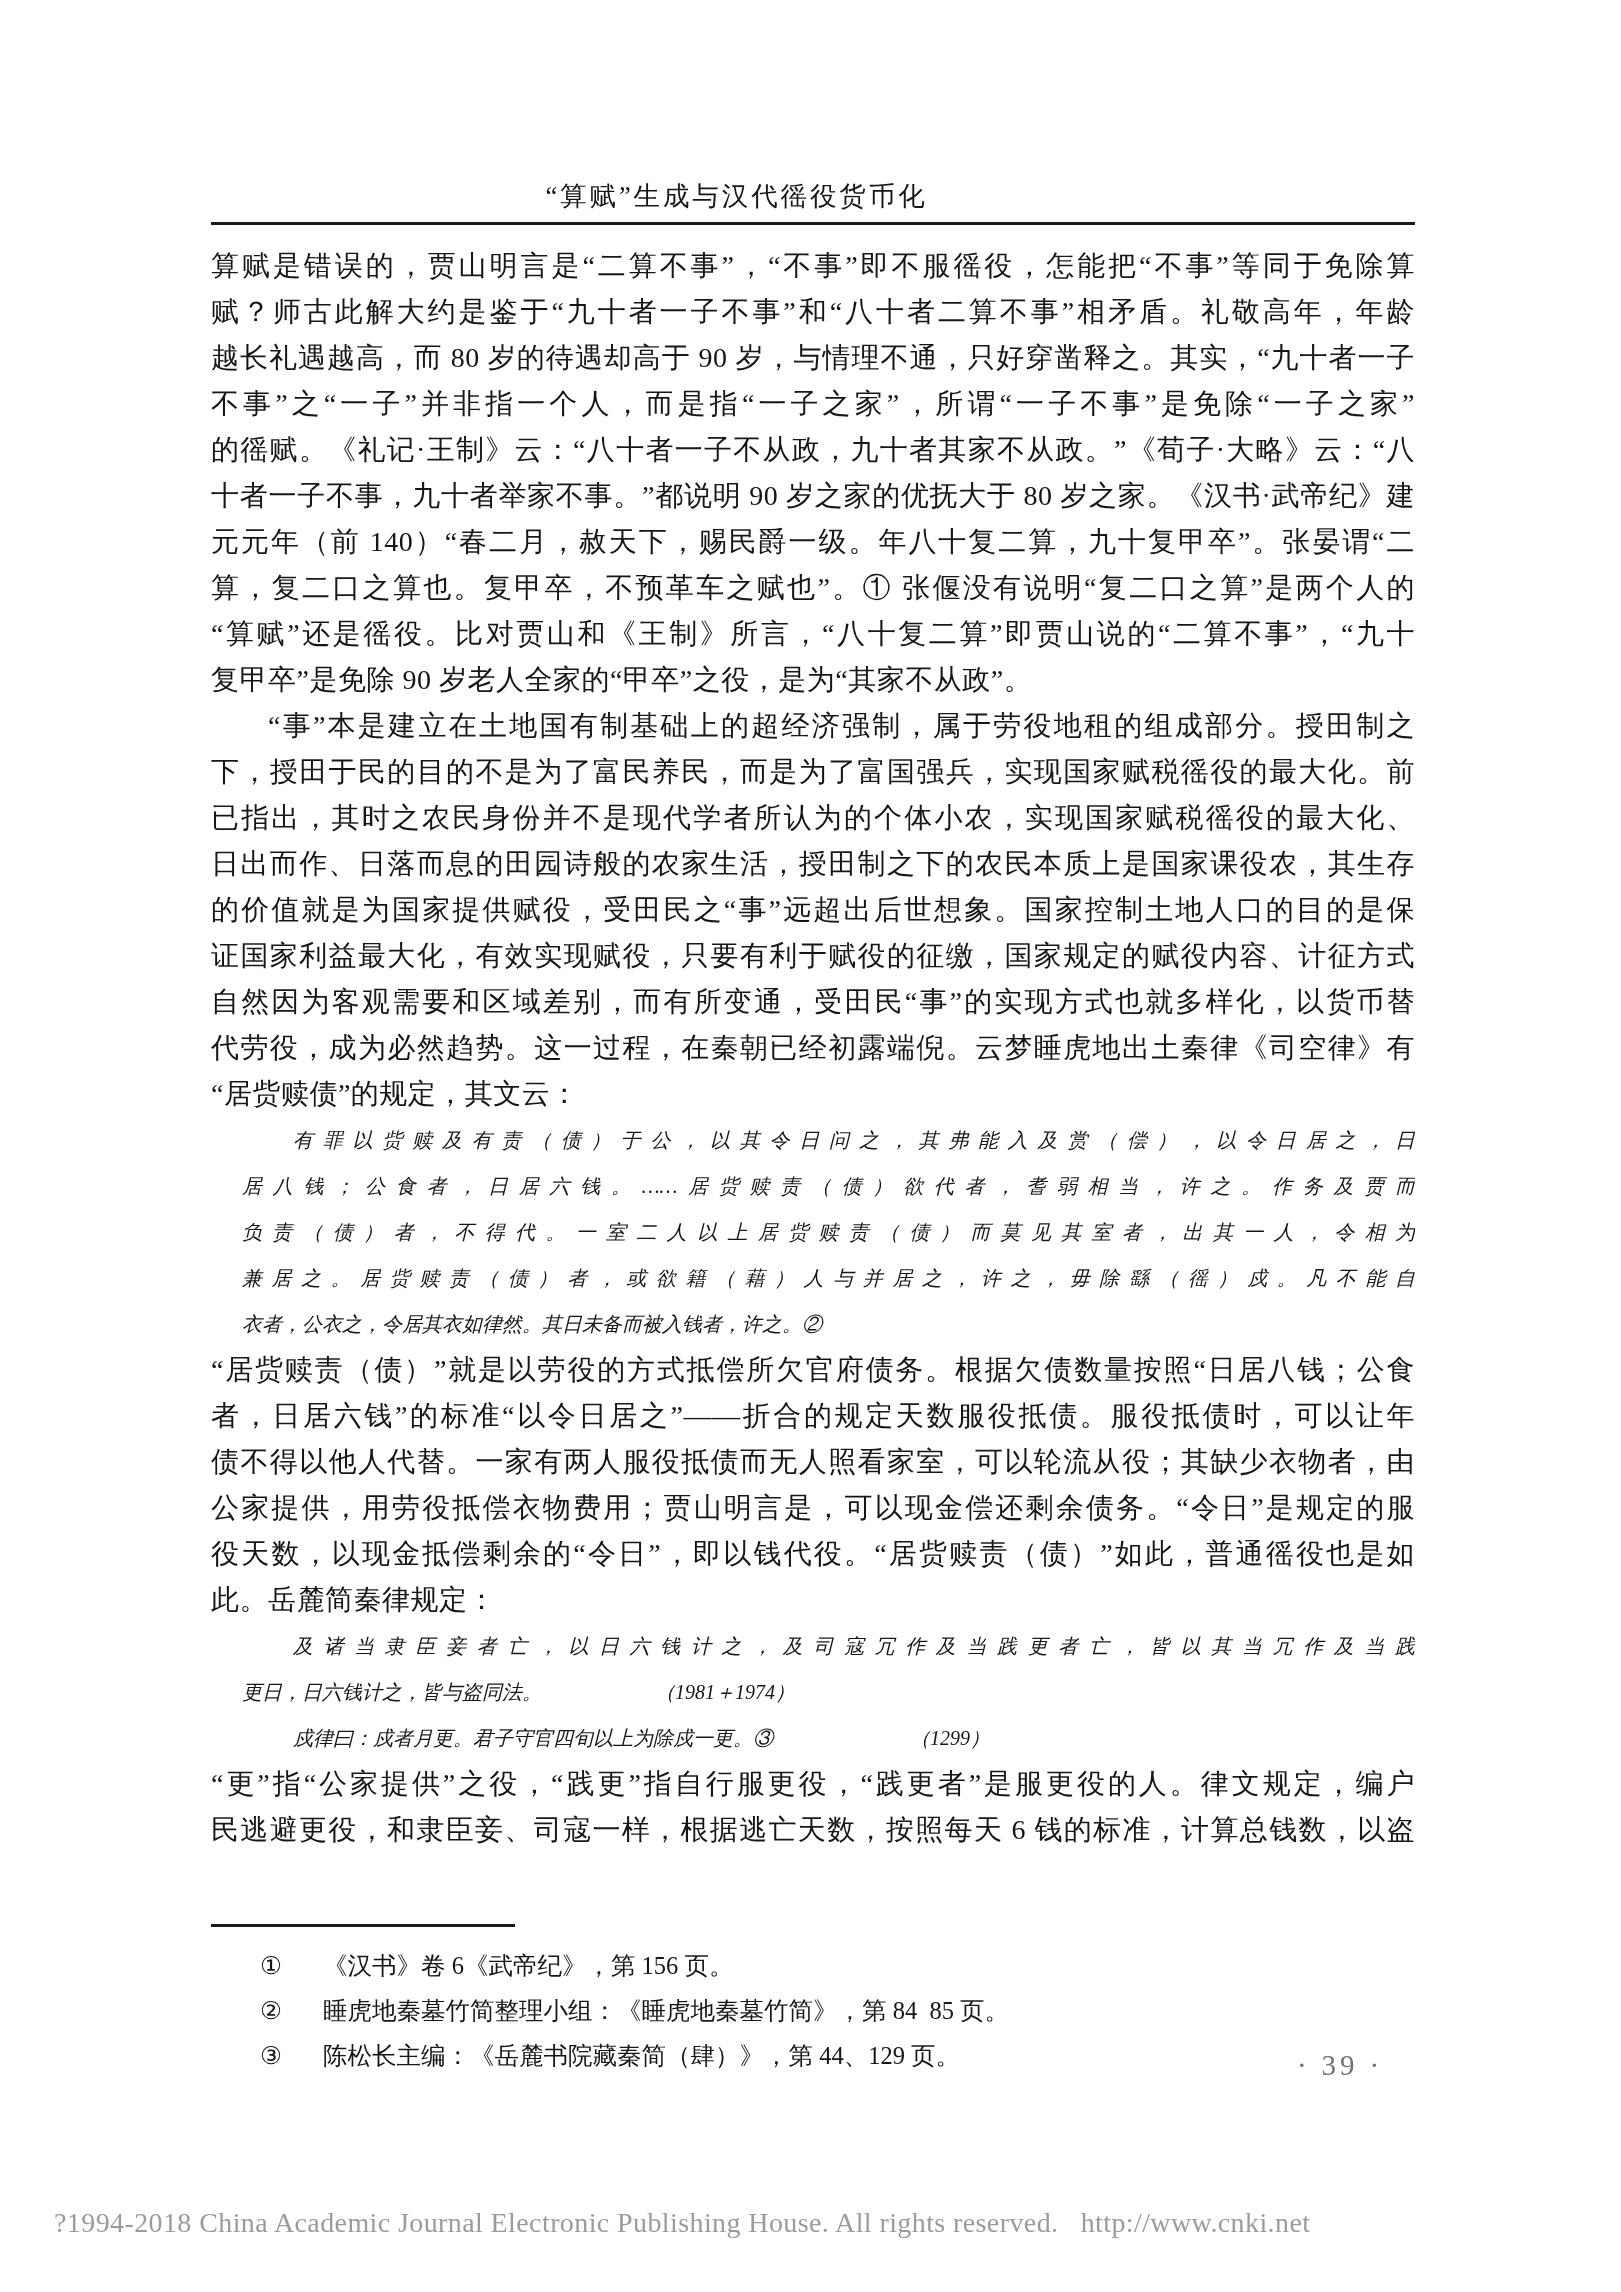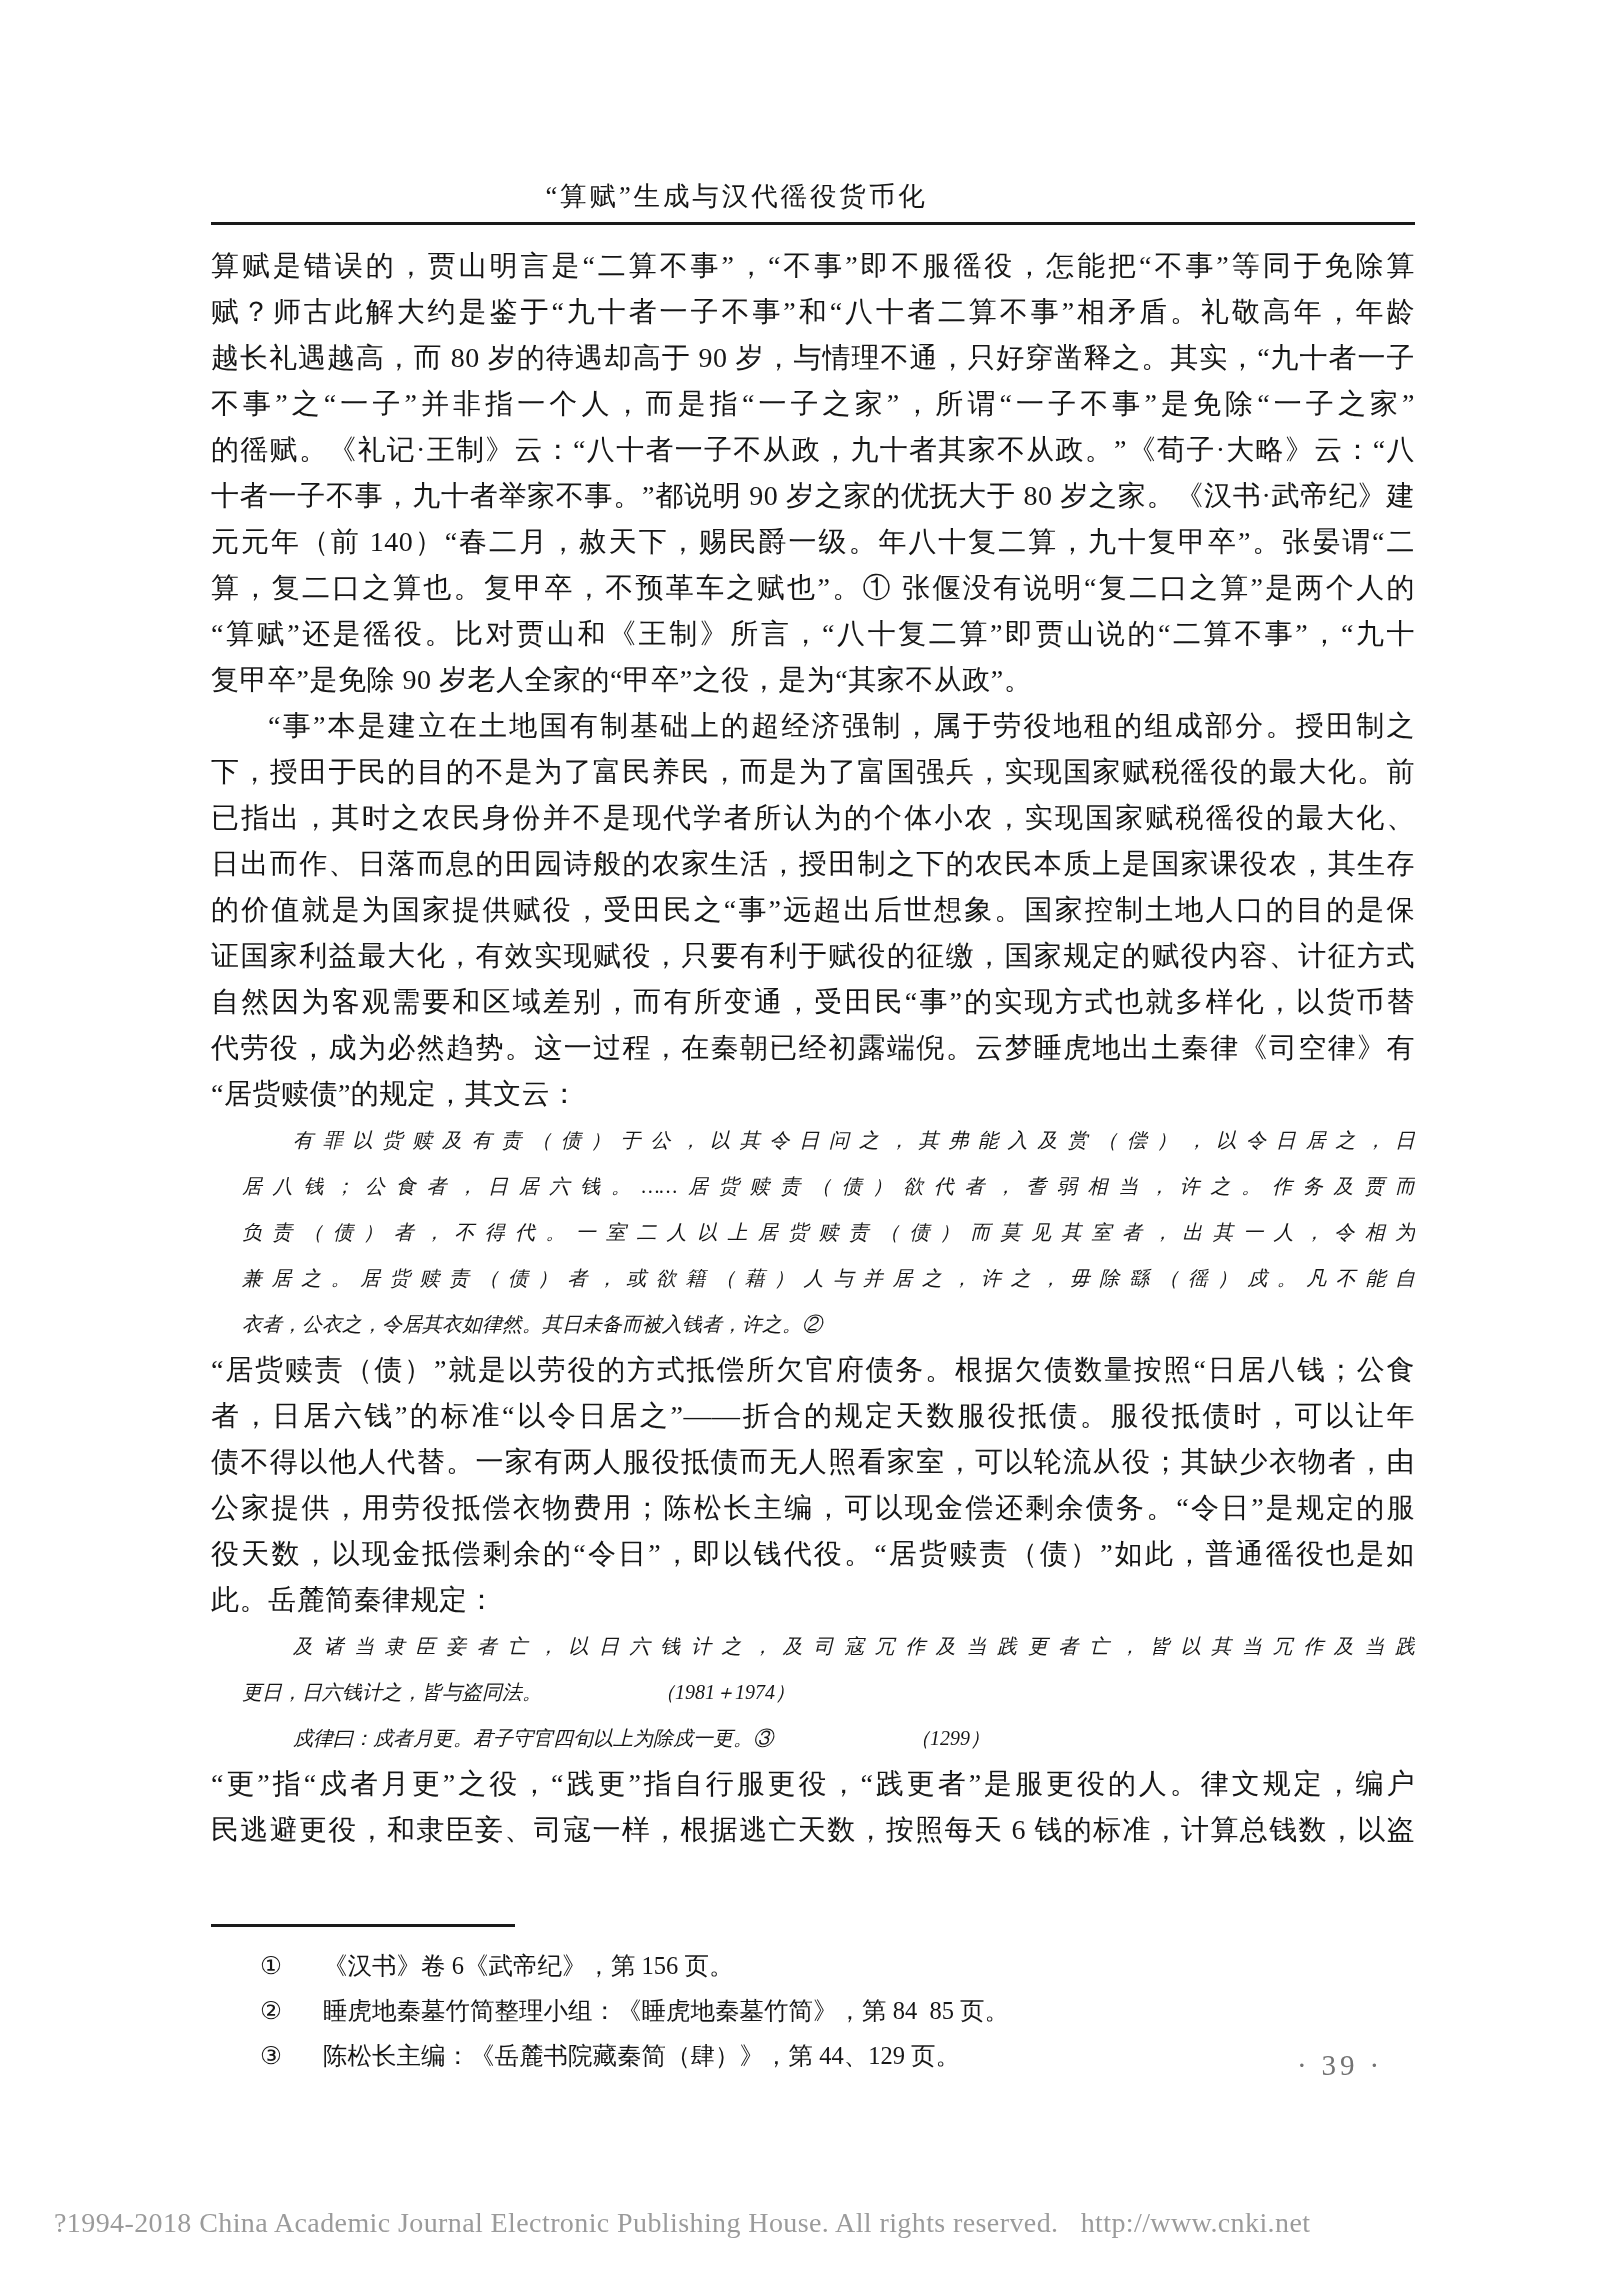--- a/index.html
+++ b/index.html
@@ -63,33 +63,33 @@
         <div class="tline first fill">有罪以赀赎及有责（债）于公，以其令日问之，其弗能入及赏（偿），以令日居之，日</div>
         <div class="tline fill">居八钱；公食者，日居六钱。……居赀赎责（债）欲代者，耆弱相当，许之。作务及贾而</div>
         <div class="tline fill">负责（债）者，不得代。一室二人以上居赀赎责（债）而莫见其室者，出其一人，令相为</div>
         <div class="tline fill">兼居之。居赀赎责（债）者，或欲籍（藉）人与并居之，许之，毋除繇（徭）戍。凡不能自</div>
         <div class="tline">衣者，公衣之，令居其衣如律然。其日未备而被入钱者，许之。②</div>
       </div>
     <div class="para">
         <div class="tline first fill">“居赀赎责（债）”就是以劳役的方式抵偿所欠官府债务。根据欠债数量按照“日居八钱；公食</div>
         <div class="tline fill">者，日居六钱”的标准“以令日居之”——折合的规定天数服役抵债。服役抵债时，可以让年</div>
         <div class="tline fill">债不得以他人代替。一家有两人服役抵债而无人照看家室，可以轮流从役；其缺少衣物者，由</div>
-        <div class="tline fill">公家提供，用劳役抵偿衣物费用；陈松长主编，可以现金偿还剩余债务。“令日”是规定的服</div>
+        <div class="tline fill">公家提供，用劳役抵偿衣物费用；贾山明言是，可以现金偿还剩余债务。“令日”是规定的服</div>
         <div class="tline fill">役天数，以现金抵偿剩余的“令日”，即以钱代役。“居赀赎责（债）”如此，普通徭役也是如</div>
         <div class="tline">此。岳麓简秦律规定：</div>
       </div>
     <div class="quote">
         <div class="tline first fill">及诸当隶臣妾者亡，以日六钱计之，及司寇冗作及当践更者亡，皆以其当冗作及当践</div>
         <div class="tline">更日，日六钱计之，皆与盗同法。<span class="qref">（1981＋1974）</span></div>
       </div>
     <div class="quote quote3">
         <div class="tline first">戍律曰：戍者月更。君子守官四旬以上为除戍一更。③<span class="qref">（1299）</span></div>
       </div>
     <div class="para">
-        <div class="tline first fill">“更”指“戍者月更”之役，“践更”指自行服更役，“践更者”是服更役的人。律文规定，编户</div>
+        <div class="tline first fill">“更”指“公家提供”之役，“践更”指自行服更役，“践更者”是服更役的人。律文规定，编户</div>
         <div class="tline fill">民逃避更役，和隶臣妾、司寇一样，根据逃亡天数，按照每天 6 钱的标准，计算总钱数，以盗</div>
       </div>
   </div>
 
   <div class="fn-rule"></div>
   <div class="footnotes">
       <div class="fn-row">
         <span class="fn-marker">①</span>
         <span class="fn-text">《汉书》卷 6《武帝纪》，第 156 页。</span>
       </div>

